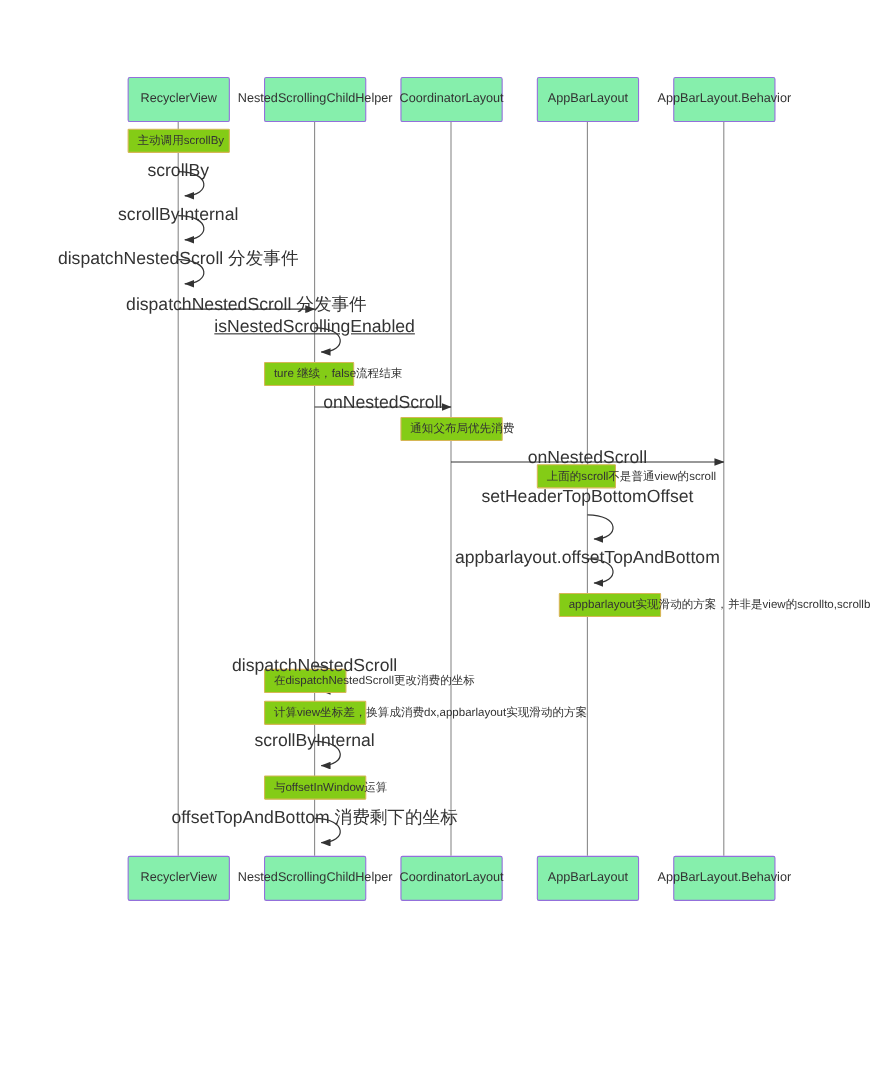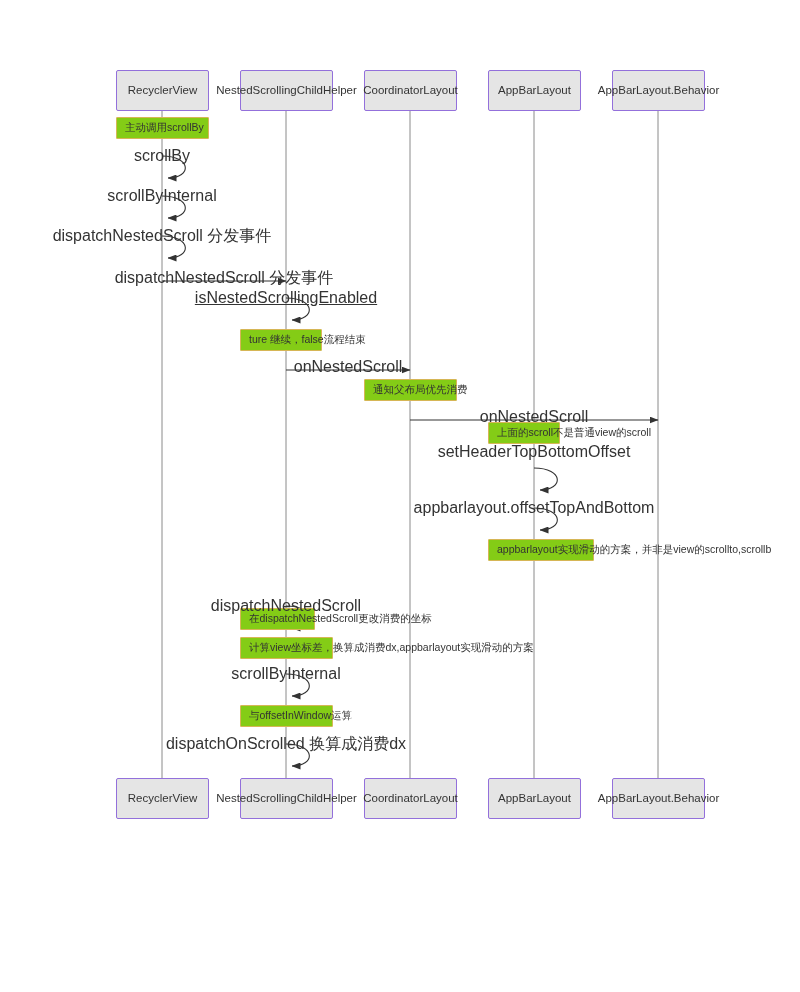--- a/index.html
+++ b/index.html
@@ -23,21 +23,21 @@
     position: absolute;
     left: 0;
     top: 0;
     width: 800px;
     height: 992px;
     pointer-events: none;
   }
   .participant-box {
     position: absolute;
     box-sizing: border-box;
-    background: #e5e5e5;
+    background: #86efac;
     border: 1px solid #9370db;
     border-radius: 2px;
     display: flex;
     align-items: center;
     justify-content: center;
     font-size: 11.5px;
     color: #333333;
     white-space: nowrap;
   }
   .participant-label {
@@ -143,21 +143,21 @@
       </div>
       <div class="note-box" style="left: 240px; top: 329px; width: 82px;">
         <span>ture 继续，false流程结束</span>
       </div>
       <div class="note-box" style="left: 364px; top: 379px; width: 93px;">
         <span>通知父布局优先消费</span>
       </div>
       <div class="note-box" style="left: 488px; top: 422px; width: 72px;">
         <span>上面的scroll不是普通view的scroll</span>
       </div>
-      <div class="note-box" style="left: 488px; top: 539px; width: 106px;">
+      <div class="note-box" style="left: 508px; top: 539px; width: 93px;">
         <span>appbarlayout实现滑动的方案，并非是view的scrollto,scrollb</span>
       </div>
       <div class="note-box" style="left: 240px; top: 563px; width: 75px; margin-top: 45px;">
         <span>在dispatchNestedScroll更改消费的坐标</span>
       </div>
       <div class="note-box" style="left: 240px; top: 637px; width: 93px;">
         <span>计算view坐标差，换算成消费dx,appbarlayout实现滑动的方案</span>
       </div>
       <div class="note-box" style="left: 240px; top: 705px; width: 93px;">
         <span>与offsetInWindow运算</span>
@@ -168,16 +168,16 @@
       <div class="msg-label centered" style="left: 162px; top: 188px;">scrollByInternal</div>
       <div class="msg-label centered" style="left: 162px; top: 228px;">dispatchNestedScroll 分发事件</div>
       <div class="msg-label centered" style="left: 224px; top: 270px;">dispatchNestedScroll 分发事件</div>
       <div class="msg-label centered" style="left: 286px; top: 290px; text-decoration: underline;">isNestedScrollingEnabled</div>
       <div class="msg-label centered" style="left: 348px; top: 359px;">onNestedScroll</div>
       <div class="msg-label centered" style="left: 534px; top: 409px;">onNestedScroll</div>
       <div class="msg-label centered" style="left: 534px; top: 444px;">setHeaderTopBottomOffset</div>
       <div class="msg-label centered" style="left: 534px; top: 500px;">appbarlayout.offsetTopAndBottom</div>
       <div class="msg-label centered" style="left: 286px; top: 598px;">dispatchNestedScroll</div>
       <div class="msg-label centered" style="left: 286px; top: 666px;">scrollByInternal</div>
-      <div class="msg-label centered" style="left: 286px; top: 736px;">dispatchOnScrolled 换算成消费dx</div>
+      <div class="msg-label centered" style="left: 286px; top: 736px;">offsetTopAndBottom 消费剩下的坐标</div>
     </div>
 
 </div>
 
 </body></html>

